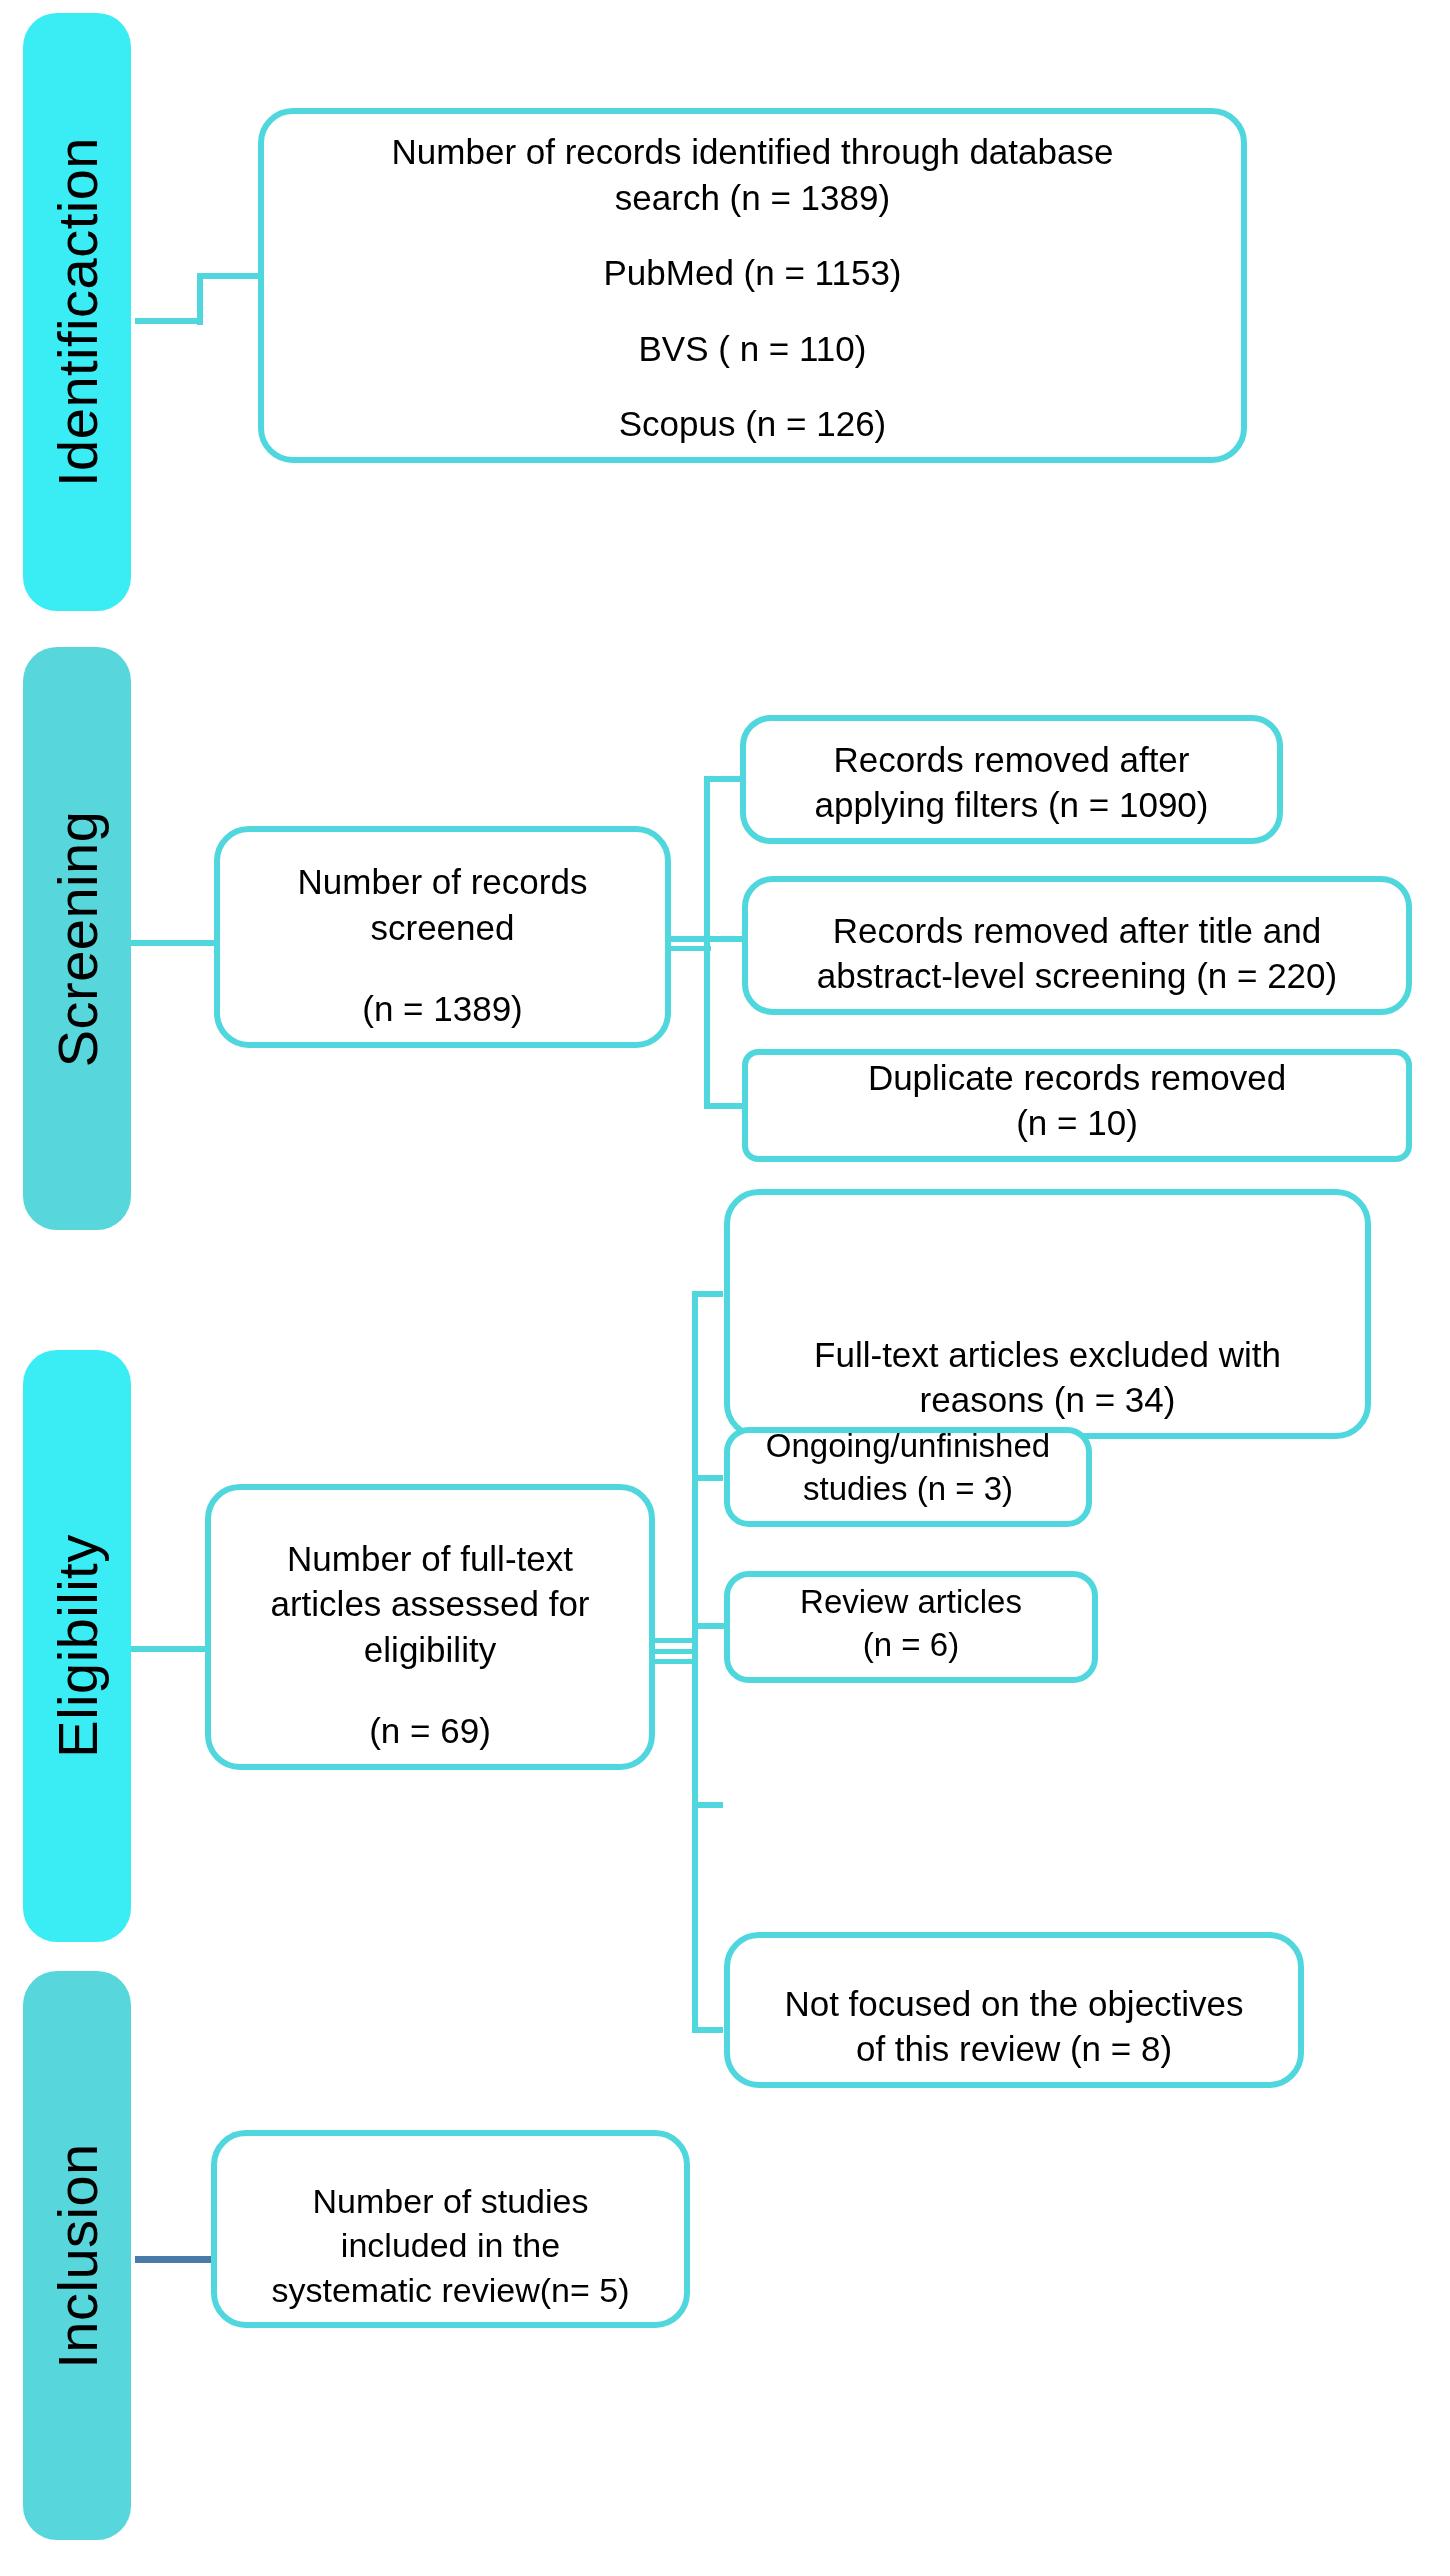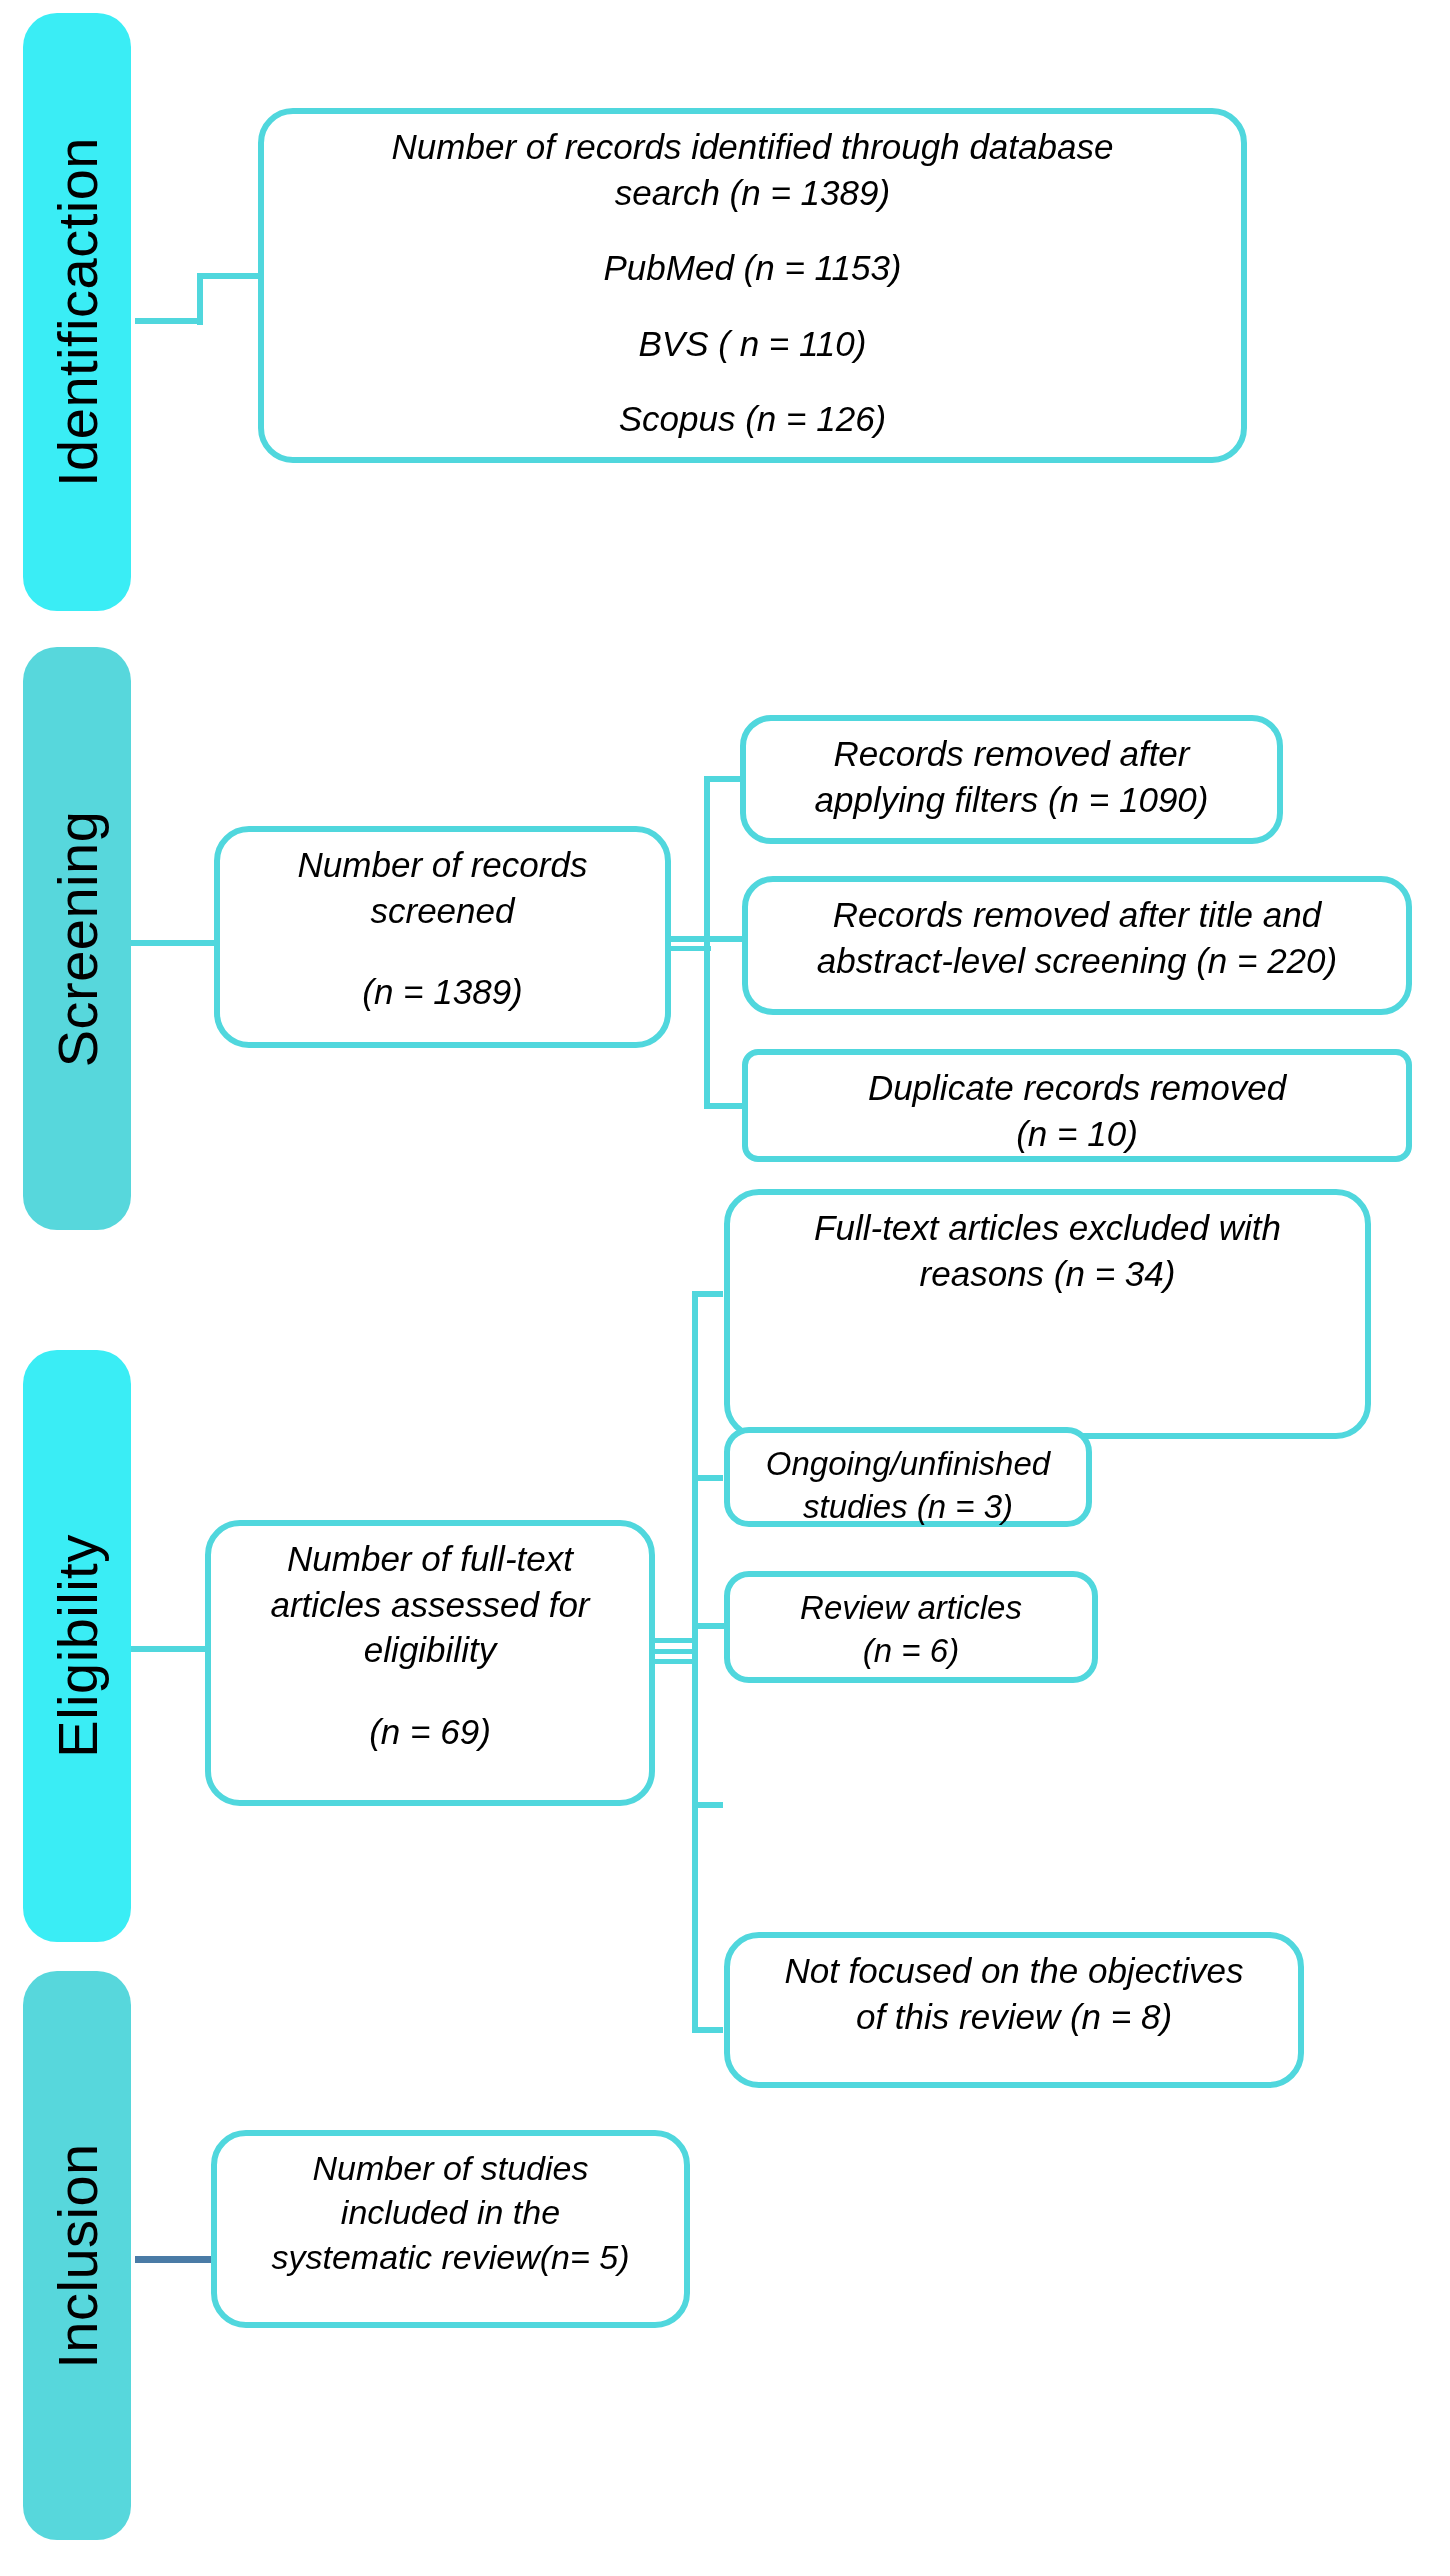--- a/index.html
+++ b/index.html
@@ -33,26 +33,25 @@
   
   .flow-box {
     position: absolute;
     box-sizing: border-box;
     background: #ffffff;
     border: 6.2px solid #50D7DD;
     border-radius: 35px;
     display: flex;
     flex-direction: column;
     align-items: center;
-    justify-content: flex-start;
+    justify-content: flex-end;
     text-align: center;
     font-size: 35px;
     line-height: 1.3;
     padding: 10.3px 18.5px;
-    font-style: italic;
   }
   .flow-box .para { display: block; }
   .gap58 { gap: 30px; }
   .gap70 { gap: 36px; }
 
   
   .conn {
     position: absolute;
     background: #50D7DD;
   }
@@ -120,21 +119,21 @@
     <div class="para">abstract-level screening (n = 220)</div>
   </div>
 
   <div class="flow-box" style="left:742px; top:1049px; width:670px; height:113px; border-radius:16px;">
     <div class="para">Duplicate records removed</div>
     <div class="para">(n = 10)</div>
   </div>
 
   <div class="conn" style="left:131px; top:1646px; width:74px; height:6.2px;"></div>
 
-  <div class="flow-box gap70" style="left:205px; top:1484px; width:450px; height:286px;margin-top:36px;">
+  <div class="flow-box gap70" style="left:205px; top:1484px; width:450px; height:286px;">
     <div class="para">Number of full-text articles assessed for eligibility</div>
     <div class="para">(n = 69)</div>
   </div>
 
   <div class="conn" style="left:655px; top:1638px; width:39px; height:5.2px;"></div>
   <div class="conn" style="left:655px; top:1649px; width:39px; height:5.2px;"></div>
   <div class="conn" style="left:655px; top:1659px; width:39px; height:5.2px;"></div>
 
   <div class="conn" style="left:692px; top:1291px; width:6.2px; height:742px;"></div>
   <div class="conn" style="left:692px; top:1291px; width:31px; height:6.2px;"></div>

